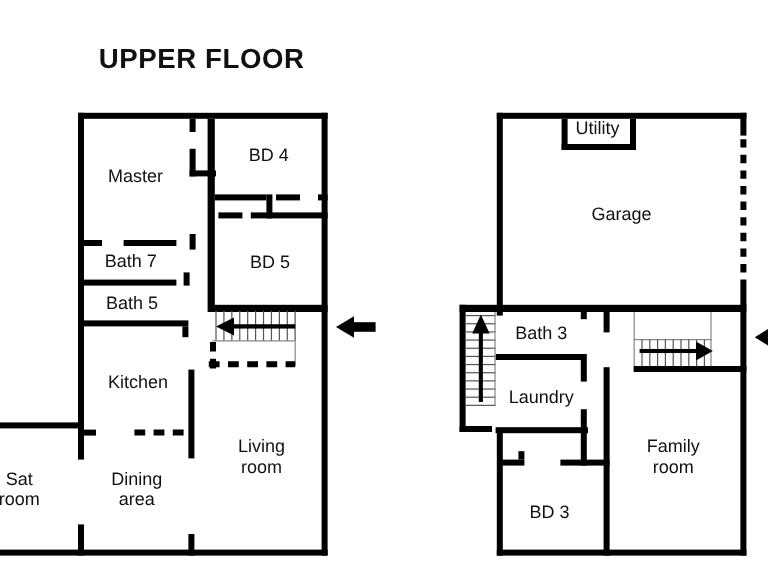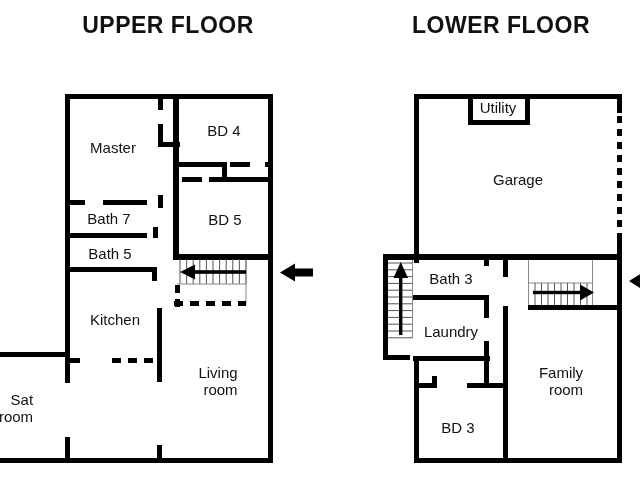--- a/index.html
+++ b/index.html
@@ -2,25 +2,25 @@
 <html><head>
 <meta charset="utf-8">
 <style>
   html,body{margin:0;padding:0;background:#fff;}
   #stage{
     position:relative;width:640px;height:480px;background:#ffffff;
     overflow:hidden;font-family:"Liberation Sans", sans-serif;color:#111;
   }
   .floor-title{
     position:absolute;transform:translate(-50%,-50%);
-    font-size:23px;font-weight:bold;letter-spacing:0.5px;white-space:nowrap;
+    font-size:23px;font-weight:bold;letter-spacing:0.5px;white-space:nowrap;margin-top:24px;
   }
   .room-label{
     position:absolute;transform:translate(-50%,-50%);
-    font-size:15px;line-height:1.13;text-align:right;white-space:pre-line;
+    font-size:15px;line-height:1.13;text-align:center;white-space:pre-line;
   }
   svg{position:absolute;left:0;top:0;}
   .wall{fill:#000000;}
   .tread{stroke:#555555;stroke-width:1;}
   .thin{stroke:#888888;stroke-width:1;}
   .dash{stroke:#000000;stroke-width:5;fill:none;}
   .arrow{fill:#000000;}
 </style>
 </head>
 <body>
@@ -175,30 +175,31 @@
       </g>
     </g>
 
     <g>
       <polygon class="arrow" points="629,281 641,273.5 641,288.5"></polygon>
       <rect class="arrow" x="640" y="277.5" width="4" height="7"></rect>
     </g>
   </svg>
 
   <div class="floor-title" style="left:168px;top:25px">UPPER FLOOR</div>
-  <div class="floor-title" style="left:501px;top:25px">LOWER FLOOR</div>
 
   <div class="room-label" style="left:113px;top:148px">Master</div>
   <div class="room-label" style="left:224px;top:131px">BD 4</div>
   <div class="room-label" style="left:225px;top:220px">BD 5</div>
   <div class="room-label" style="left:109px;top:219px">Bath 7</div>
   <div class="room-label" style="left:110px;top:254px">Bath 5</div>
   <div class="room-label" style="left:115px;top:320px">Kitchen</div>
   <div class="room-label" style="left:218px;top:382px">Living
 room</div>
+  <div class="room-label" style="left:114px;top:409px">Dining
+area</div>
   <div class="room-label" style="left:16px;top:409px">Sat
 room</div>
 
   <div class="room-label" style="left:498px;top:108px">Utility</div>
   <div class="room-label" style="left:518px;top:180px">Garage</div>
   <div class="room-label" style="left:451px;top:279px">Bath 3</div>
   <div class="room-label" style="left:451px;top:332px">Laundry</div>
   <div class="room-label" style="left:458px;top:428px">BD 3</div>
   <div class="room-label" style="left:561px;top:382px">Family
 room</div>

